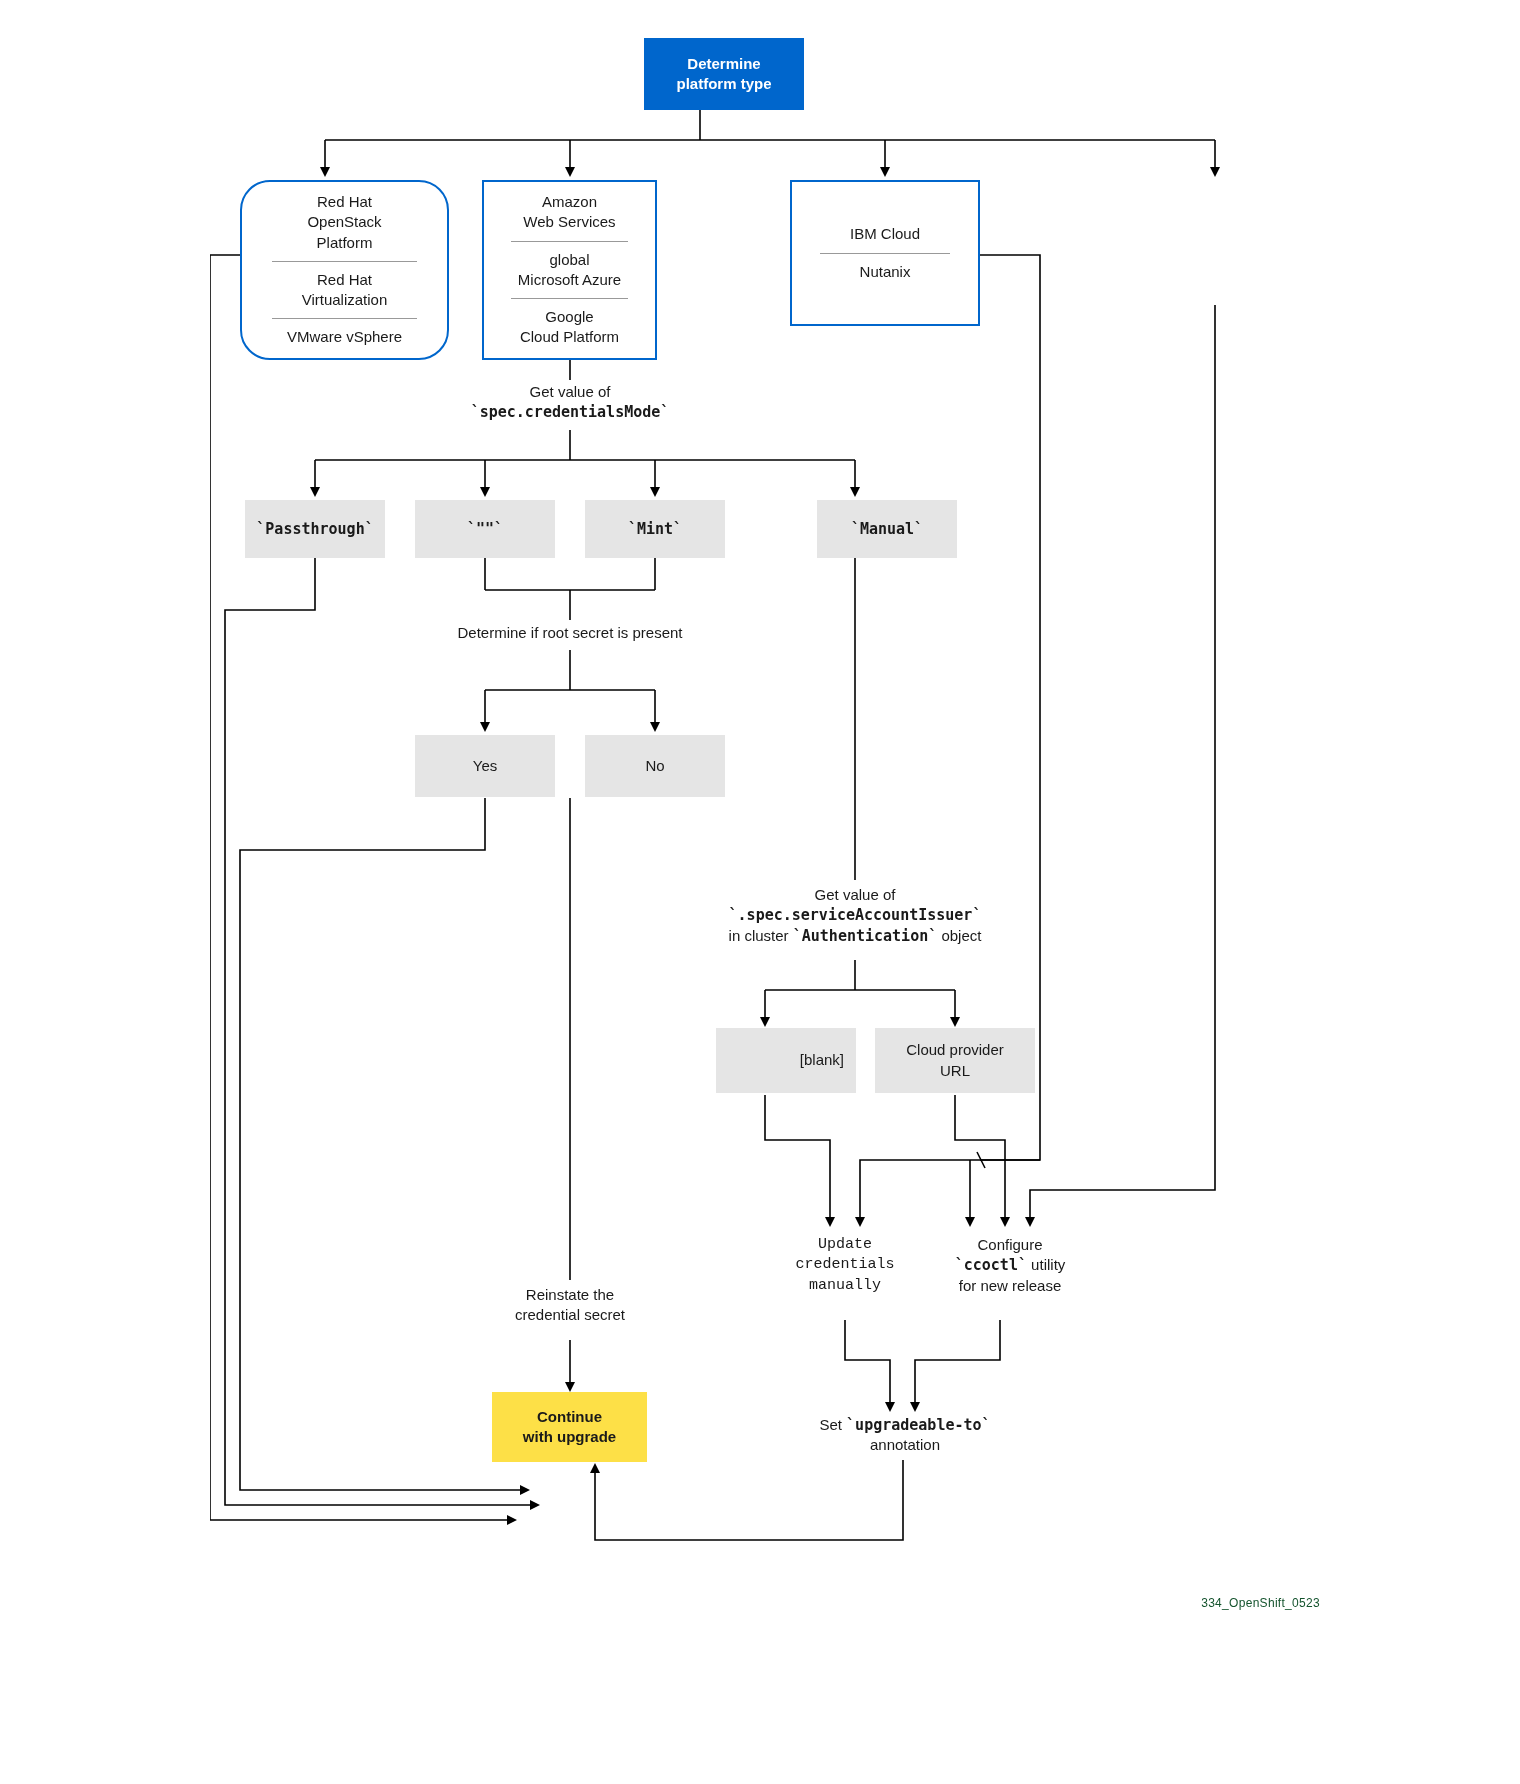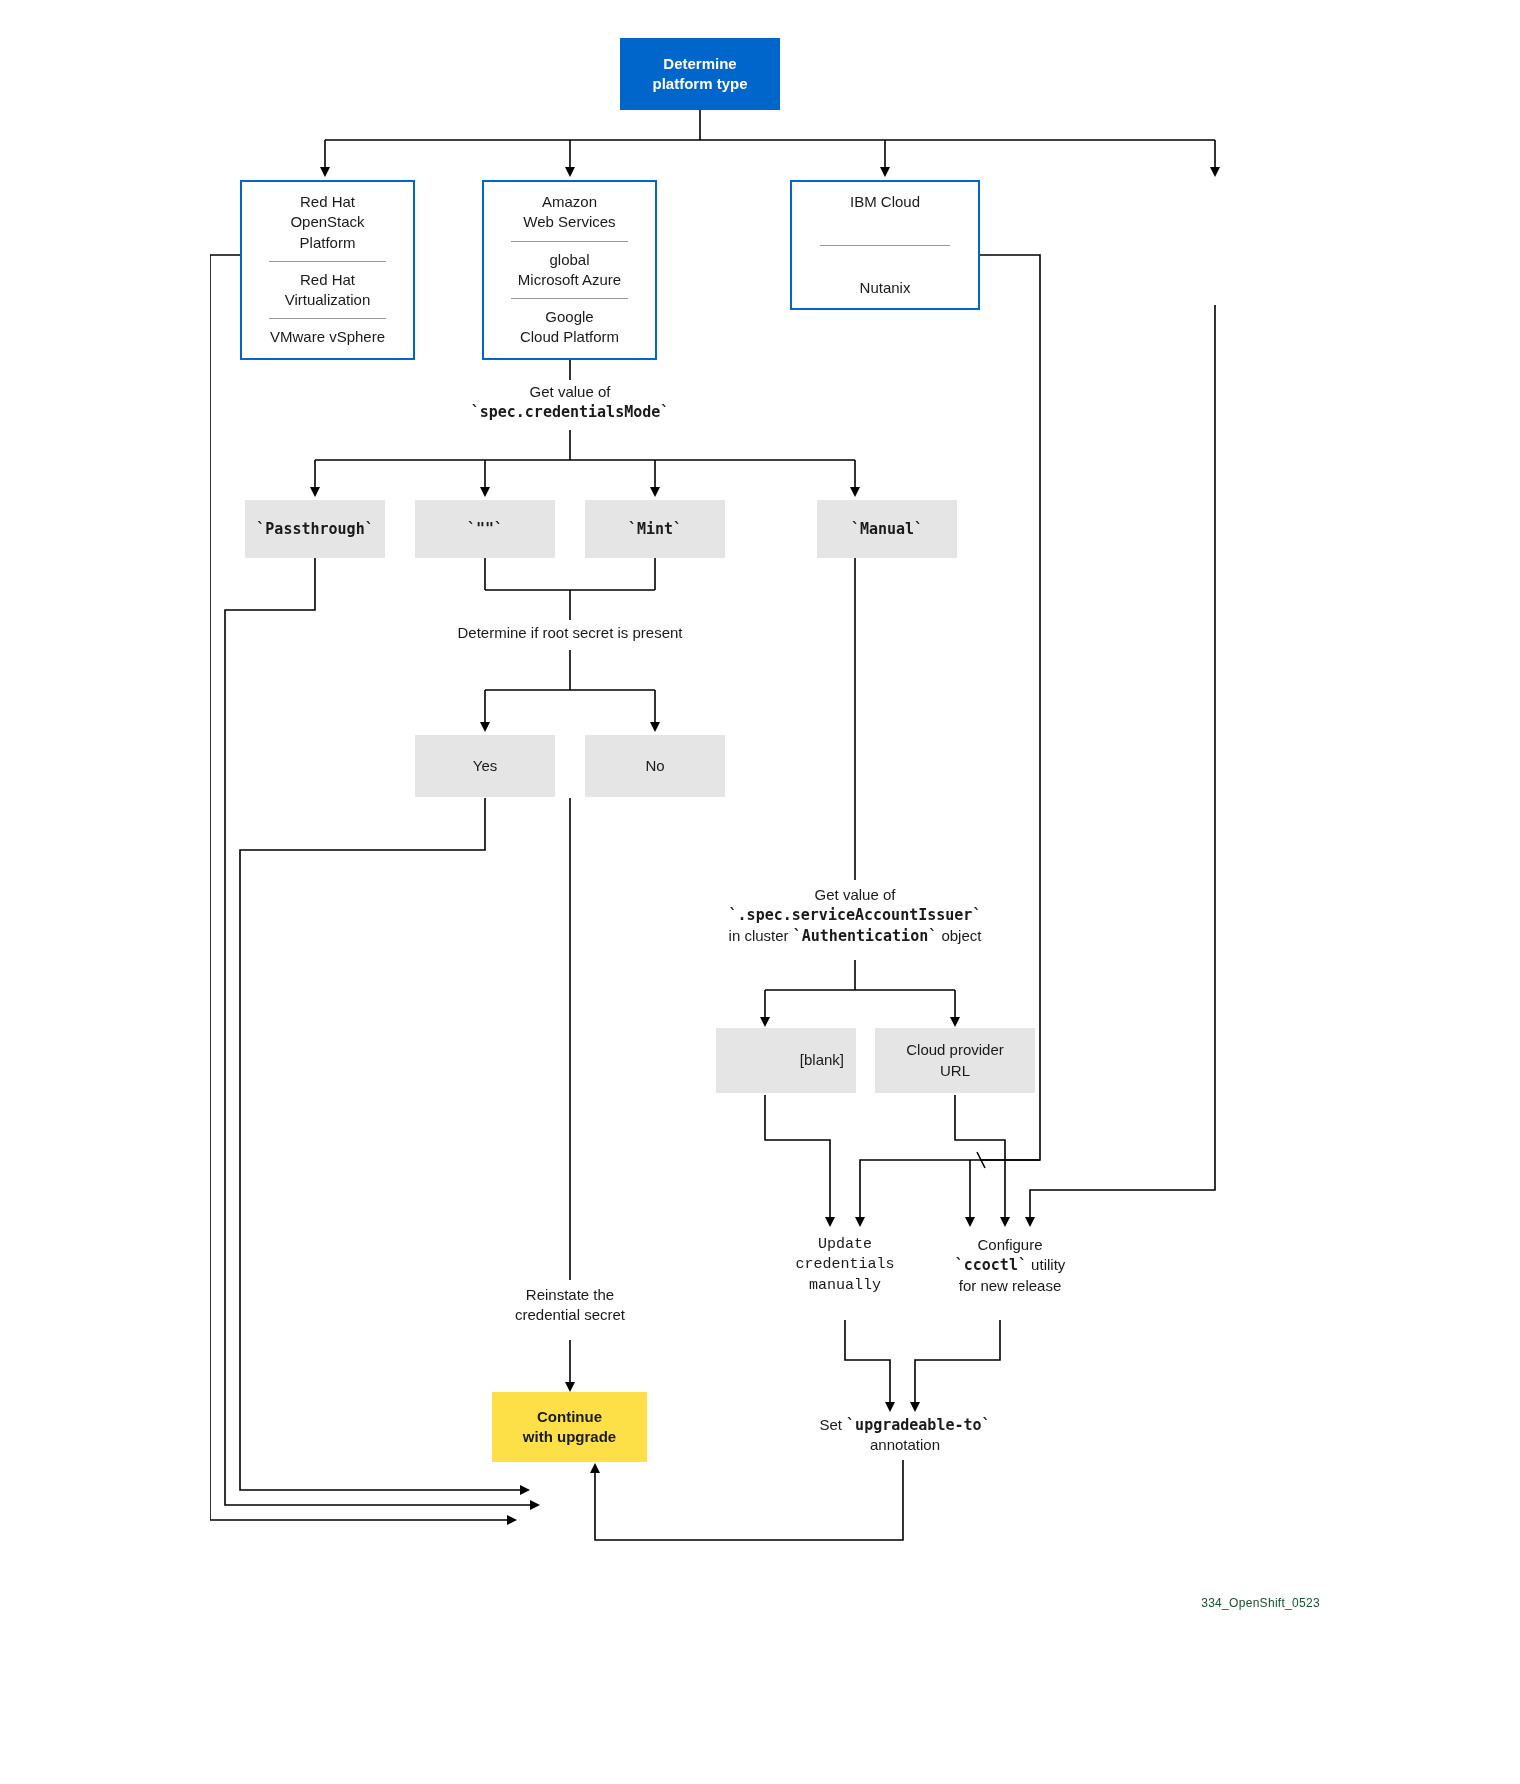--- a/index.html
+++ b/index.html
@@ -136,26 +136,26 @@
 
       <path d="M 1005 275 V 1160 H 820 V 1195" marker-end="url(#ah)"></path>
 
       <path d="M 635 1290 V 1330 H 680 V 1380" marker-end="url(#ah)"></path>
       <path d="M 790 1290 V 1330 H 705 V 1380" marker-end="url(#ah)"></path>
 
       <path d="M 693 1430 V 1510 H 385 V 1435" marker-end="url(#ah)"></path>
     </g>
   </svg>
 
-  <div class="node blue-solid" style="left:410px; top:8px; width:160px; height:72px;">
+  <div class="node blue-solid" style="left:434px; top:8px; width:160px; height:72px;">
     <div>Determine</div>
     <div>platform type</div>
   </div>
 
-  <div class="node blue-outline" style="left:30px; top:150px; width:175px;">
+  <div class="node blue-outline" style="left:30px; top:150px; width:209px;border-radius:30px;">
     <div>Red Hat</div>
     <div>OpenStack</div>
     <div>Platform</div>
     <hr class="divider">
     <div>Red Hat</div>
     <div>Virtualization</div>
     <hr class="divider">
     <div>VMware vSphere</div>
   </div>
 
@@ -163,21 +163,21 @@
     <div>Amazon</div>
     <div>Web Services</div>
     <hr class="divider">
     <div>global</div>
     <div>Microsoft Azure</div>
     <hr class="divider">
     <div>Google</div>
     <div>Cloud Platform</div>
   </div>
 
-  <div class="node blue-outline" style="left:580px; top:150px; width:190px; height:130px;gap:24px;">
+  <div class="node blue-outline" style="left:580px; top:150px; width:190px; height:146px;">
     <div>IBM Cloud</div>
     <hr class="divider">
     <div>Nutanix</div>
   </div>
 
 
   <div class="label" style="left:250px; top:352px; width:220px;">
     <div>Get value of</div>
     <div><span class="mono">`spec.credentialsMode`</span></div>
   </div>

